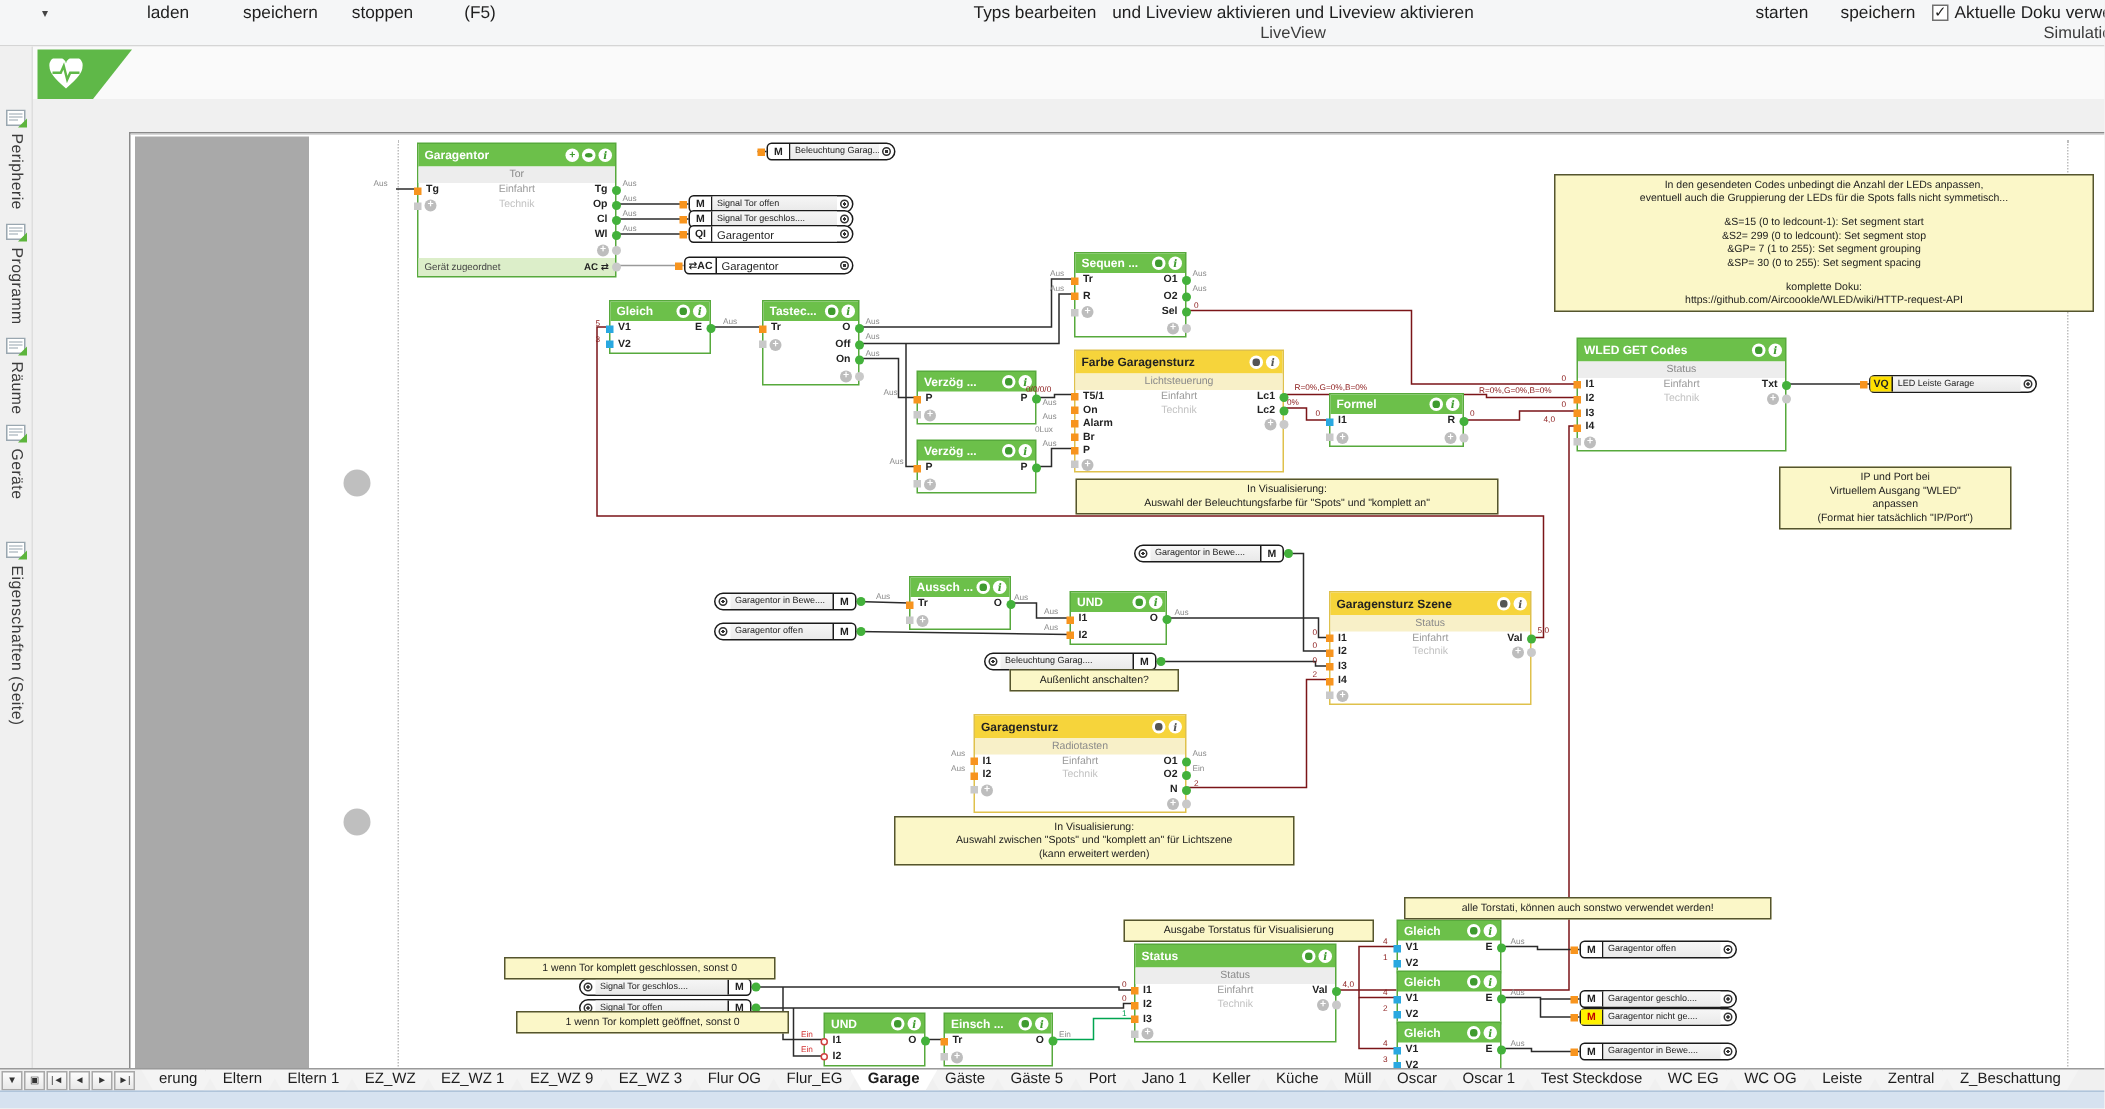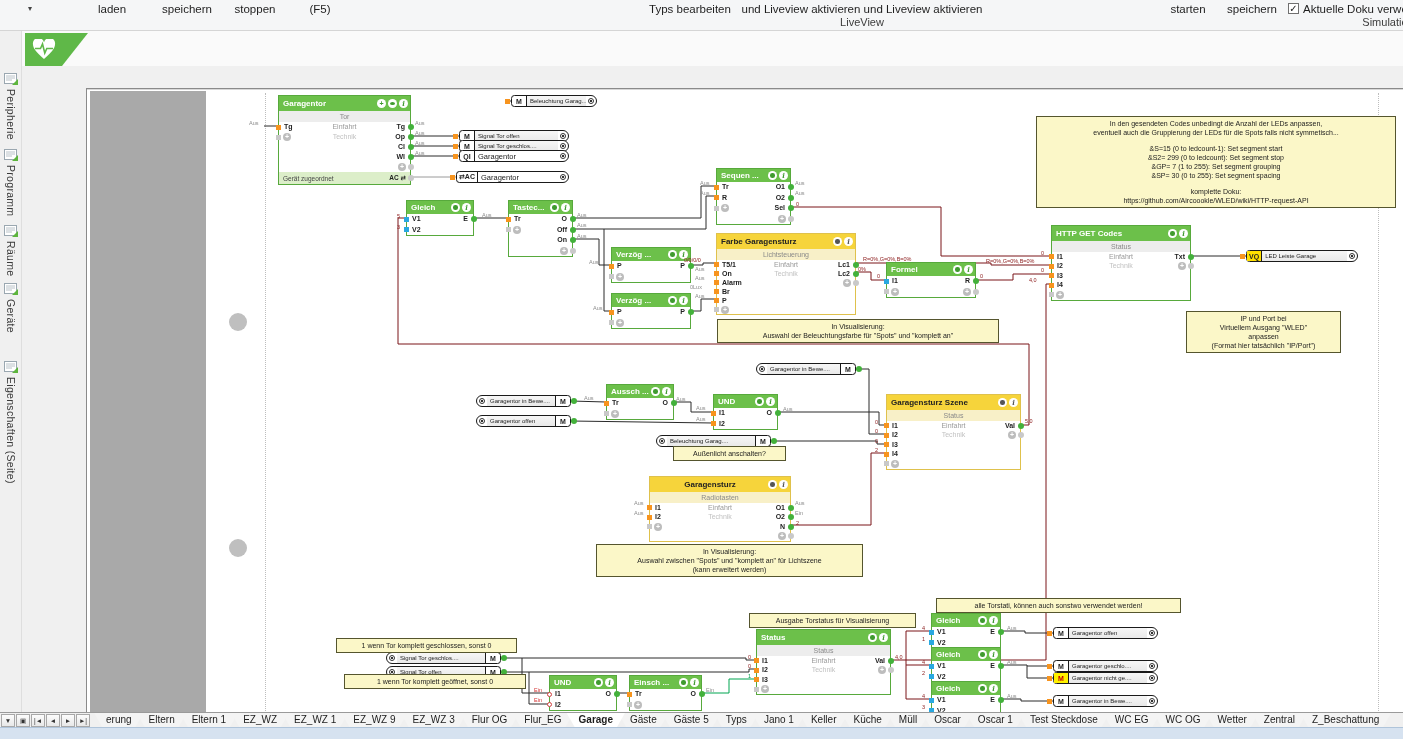--- a/index.html
+++ b/index.html
@@ -405,21 +405,21 @@
           <div class="conn sq" style="background: rgb(41, 168, 224); top: 15.75px; left: -3.5px;"></div>
           <div class="plusc" style="left: 4px; top: 24.75px;">+</div>
           <div class="conn sq" style="background: rgb(201, 201, 201); top: 26.25px; left: -3.5px;"></div>
           <div class="pname" style="right: 5px; top: 14.25px;">R</div>
           <div class="conn ci" style="background: rgb(67, 177, 59); top: 15.25px; right: -3.5px;"></div>
           <div class="plusc" style="right: 4px; top: 24.75px;">+</div>
           <div class="conn ci" style="background: rgb(201, 201, 201); top: 25.75px; right: -3.5px;"></div>
         </div>
         <div class="blk" style="left: 1050px; top: 224px; width: 140px; height: 75.5px; border-color: rgb(87, 169, 60);">
           <div class="bh" style="height: 15px; background: rgb(108, 192, 74); color: rgb(255, 255, 255);">
-            <span class="ttl">HTTP GET Codes</span>
+            <span class="ttl">WLED GET Codes</span>
             <span class="hicon">
               <span style="display:block;width:4.5px;height:4.5px;border-radius:50%;background:#3F9B2F"></span>
             </span>
             <span class="hicon" style="color: rgb(63, 155, 47); font-family: &quot;DejaVu Serif&quot;, serif; font-style: italic;">i</span>
           </div>
           <div class="sub" style="top: 15px; background: rgb(237, 237, 237);">Status</div>
           <div class="pname" style="left: 5px; top: 26.75px;">I1</div>
           <div class="conn sq" style="background: rgb(247, 148, 30); top: 28.25px; left: -3.5px;"></div>
           <div class="pname" style="left: 5px; top: 36.25px;">I2</div>
           <div class="conn sq" style="background: rgb(247, 148, 30); top: 37.75px; left: -3.5px;"></div>
@@ -486,21 +486,21 @@
           <div class="plusc" style="left: 4px; top: 64.75px;">+</div>
           <div class="conn sq" style="background: rgb(201, 201, 201); top: 66.25px; left: -3.5px;"></div>
           <div class="pname" style="right: 5px; top: 26.75px;">Val</div>
           <div class="conn ci" style="background: rgb(67, 177, 59); top: 27.75px; right: -3.5px;"></div>
           <div class="plusc" style="right: 4px; top: 36.25px;">+</div>
           <div class="conn ci" style="background: rgb(201, 201, 201); top: 37.25px; right: -3.5px;"></div>
           <div class="ctrl" style="top: 26.75px; color: rgb(154, 154, 154);">Einfahrt</div>
           <div class="ctrl" style="top: 36.25px; color: rgb(194, 194, 194);">Technik</div>
         </div>
         <div class="blk" style="left: 648px; top: 475px; width: 142px; height: 66px; border-color: rgb(223, 193, 76);">
-          <div class="bh" style="height: 15px; background: rgb(246, 212, 59); color: rgb(34, 34, 34); text-align: center;">
+          <div class="bh" style="height: 15px; background: rgb(246, 212, 59); color: rgb(34, 34, 34);">
             <span class="ttl">Garagensturz</span>
             <span class="hicon">
               <span style="display:block;width:4.5px;height:4.5px;border-radius:50%;background:#555"></span>
             </span>
             <span class="hicon" style="color: rgb(85, 85, 85); font-family: &quot;DejaVu Serif&quot;, serif; font-style: italic;">i</span>
           </div>
           <div class="sub" style="top: 15px; background: rgb(248, 240, 200);">Radiotasten</div>
           <div class="pname" style="left: 5px; top: 26.75px;">I1</div>
           <div class="conn sq" style="background: rgb(247, 148, 30); top: 28.25px; left: -3.5px;"></div>
           <div class="pname" style="left: 5px; top: 36.25px;">I2</div>
@@ -865,29 +865,29 @@
         <div class="stab">Eltern 1</div>
         <div class="stab">EZ_WZ</div>
         <div class="stab">EZ_WZ 1</div>
         <div class="stab">EZ_WZ 9</div>
         <div class="stab">EZ_WZ 3</div>
         <div class="stab">Flur OG</div>
         <div class="stab">Flur_EG</div>
         <div class="stab active">Garage</div>
         <div class="stab">Gäste</div>
         <div class="stab">Gäste 5</div>
-        <div class="stab">Typs</div>
+        <div class="stab">Port</div>
         <div class="stab">Jano 1</div>
         <div class="stab">Keller</div>
         <div class="stab">Küche</div>
         <div class="stab">Müll</div>
         <div class="stab">Oscar</div>
         <div class="stab">Oscar 1</div>
         <div class="stab">Test Steckdose</div>
         <div class="stab">WC EG</div>
         <div class="stab">WC OG</div>
-        <div class="stab">Wetter</div>
+        <div class="stab">Leiste</div>
         <div class="stab">Zentral</div>
         <div class="stab">Z_Beschattung</div>
       </div>
     </div>
   <div id="statusbar"></div>
 </div>
 
 </body></html>

